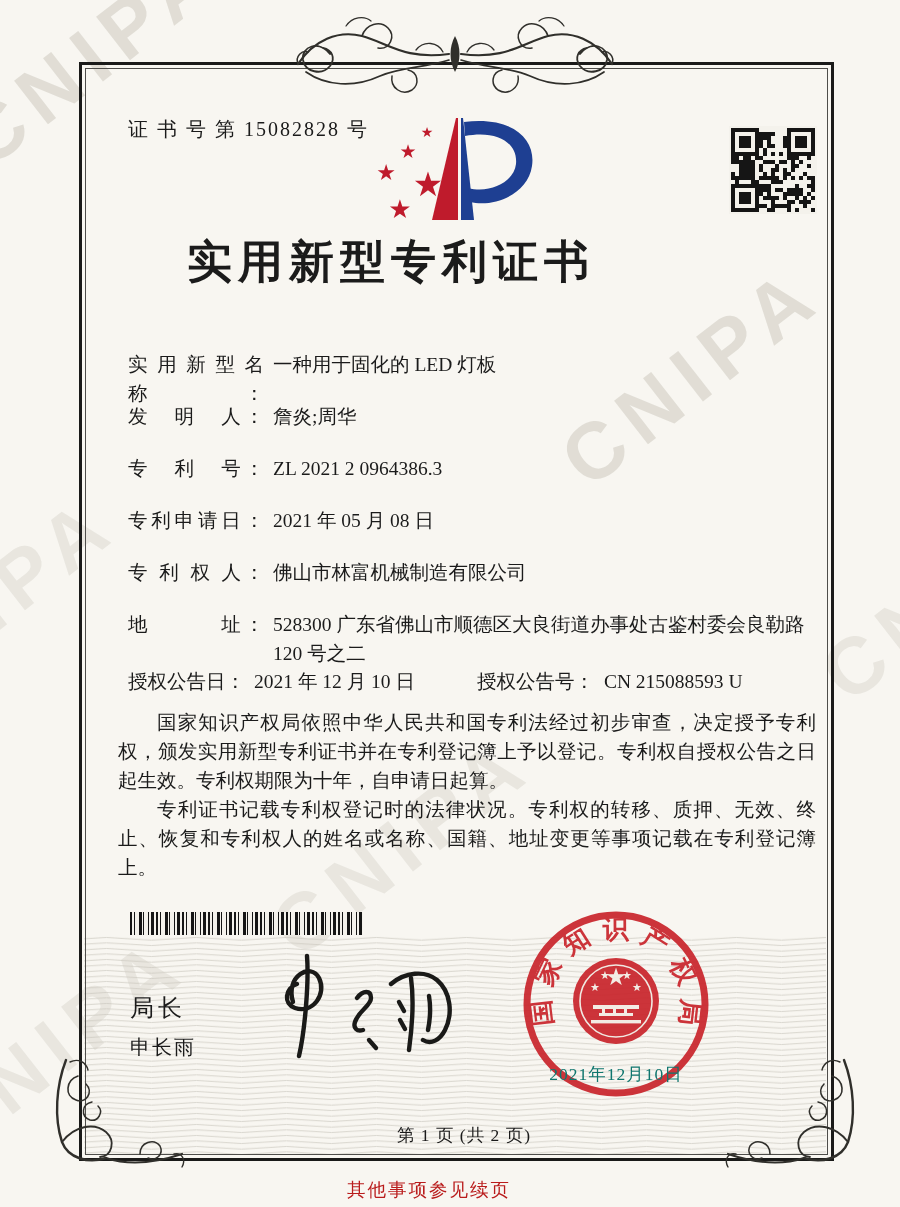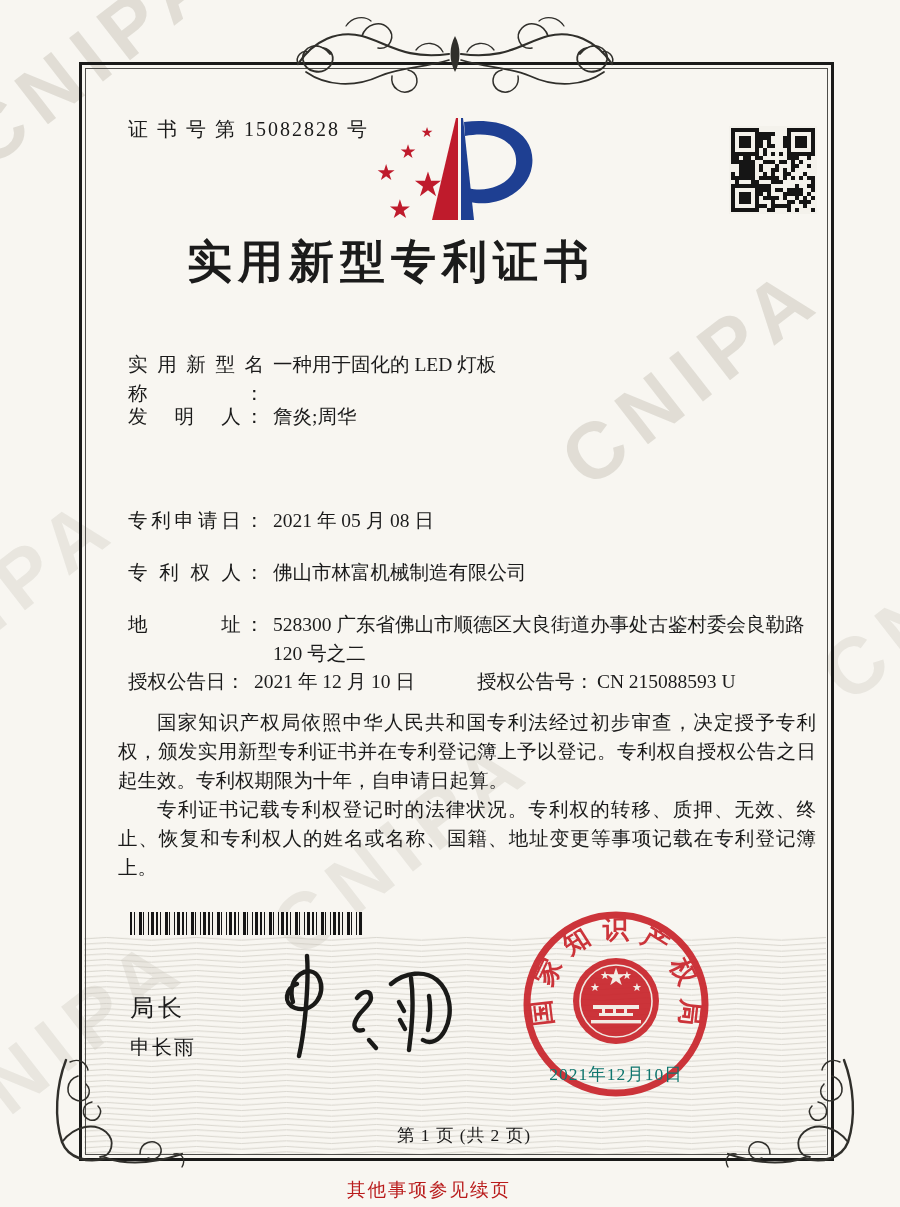--- a/index.html
+++ b/index.html
@@ -36,21 +36,21 @@
     text-align:justify;text-align-last:justify;}
   .field .val{margin-left:9px;}
   .field .val.addr{width:548px;}
   .f-row0{top:350px;} .f-row1{top:402px;} .f-row2{top:454px;}
   .f-row3{top:506px;} .f-row4{top:558px;} .f-row5{top:610px;}
   .grant-row{position:absolute;left:128px;top:667px;width:695px;display:flex;
     font-size:19.5px;line-height:1.5;}
   .grant-row .lbl2{display:inline-block;}
   .grant-row .v1{margin-left:9px;}
   .grant-row .l2{margin-left:62px;}
-  .grant-row .v2{margin-left:3px;}
+  .grant-row .v2{margin-left:10px;}
   
   .body-text{position:absolute;left:118px;top:708px;width:698px;
     font-size:19.5px;line-height:29px;text-align:justify;}
   .body-text p{margin:0;text-indent:2em;}
   
   .barcode{position:absolute;left:130px;top:912px;width:233px;height:23px;
     background:repeating-linear-gradient(90deg,
       #161616 0 2px,#f4f2ec 2px 4px,#161616 4px 5px,#f4f2ec 5px 9px,
       #161616 9px 12px,#f4f2ec 12px 13px,#161616 13px 14px,#f4f2ec 14px 18px,
       #161616 18px 19px,#f4f2ec 19px 21px,#161616 21px 24px,#f4f2ec 24px 26px);}
@@ -311,20 +311,24 @@
   <div class="title">实用新型专利证书</div>
 
   <div class="field f-row0">
     <span class="lbl">实用新型名称：</span>
     <span class="val">一种用于固化的 LED 灯板</span>
   </div>
   <div class="field f-row1">
     <span class="lbl">发　明　人：</span>
     <span class="val">詹炎;周华</span>
   </div>
+  <div class="field f-row2">
+    <span class="lbl">专　利　号：</span>
+    <span class="val">ZL 2021 2 0964386.3</span>
+  </div>
   <div class="field f-row3">
     <span class="lbl">专利申请日：</span>
     <span class="val">2021 年 05 月 08 日</span>
   </div>
   <div class="field f-row4">
     <span class="lbl">专 利 权 人：</span>
     <span class="val">佛山市林富机械制造有限公司</span>
   </div>
   <div class="field f-row5">
     <span class="lbl">地　　　址：</span>

